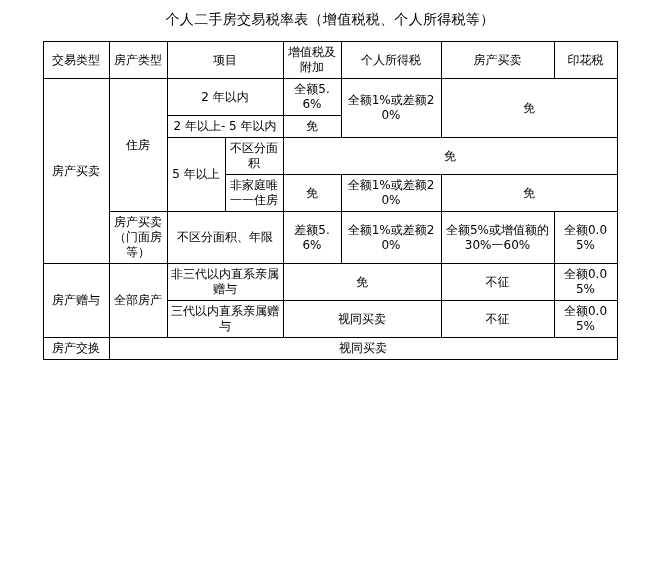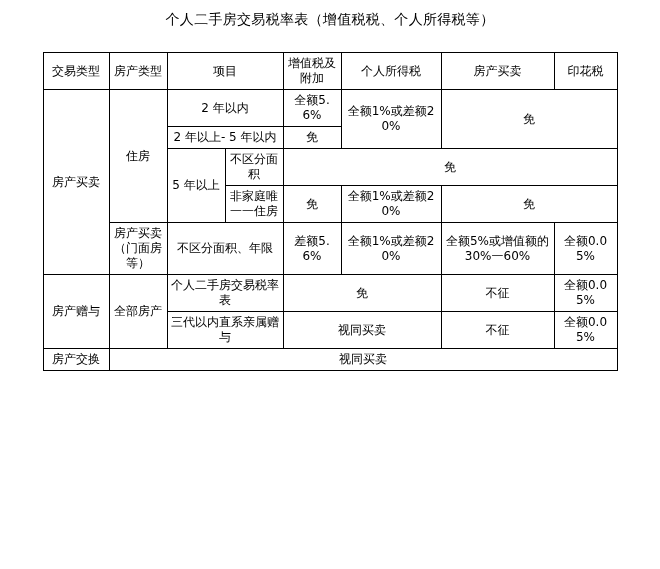--- a/index.html
+++ b/index.html
@@ -26,21 +26,21 @@
     font-size: 14px;
     line-height: 18px;
     padding-top: 10px;
     padding-bottom: 8px;
     font-weight: normal;
     letter-spacing: 0.3px;
   }
   table.tax-table {
     border-collapse: collapse;
     width: 542px;
-    margin: 16px auto;
+    margin: 5px auto;
     table-layout: fixed;
   }
   table.tax-table td {
     border: 1px solid #000000;
     font-size: 12px;
     line-height: 15px;
     text-align: center;
     vertical-align: middle;
     padding: 3px 2px;
     word-break: break-all;
@@ -122,21 +122,21 @@
         <td colspan="2">不区分面积、年限</td>
         <td>差额5.6%</td>
         <td>全额1%或差额20%</td>
         <td>全额5%或增值额的30%一60%</td>
         <td>全额0.05%</td>
       </tr>
 
       <tr>
         <td class="rowlabel" rowspan="2">房产赠与</td>
         <td rowspan="2">全部房产</td>
-        <td colspan="2">个人二手房交易税率表</td>
+        <td colspan="2">非三代以内直系亲属赠与</td>
         <td colspan="2">免</td>
         <td>不征</td>
         <td>全额0.05%</td>
       </tr>
 
       <tr>
         <td colspan="2">三代以内直系亲属赠与</td>
         <td colspan="2">视同买卖</td>
         <td>不征</td>
         <td>全额0.05%</td>

